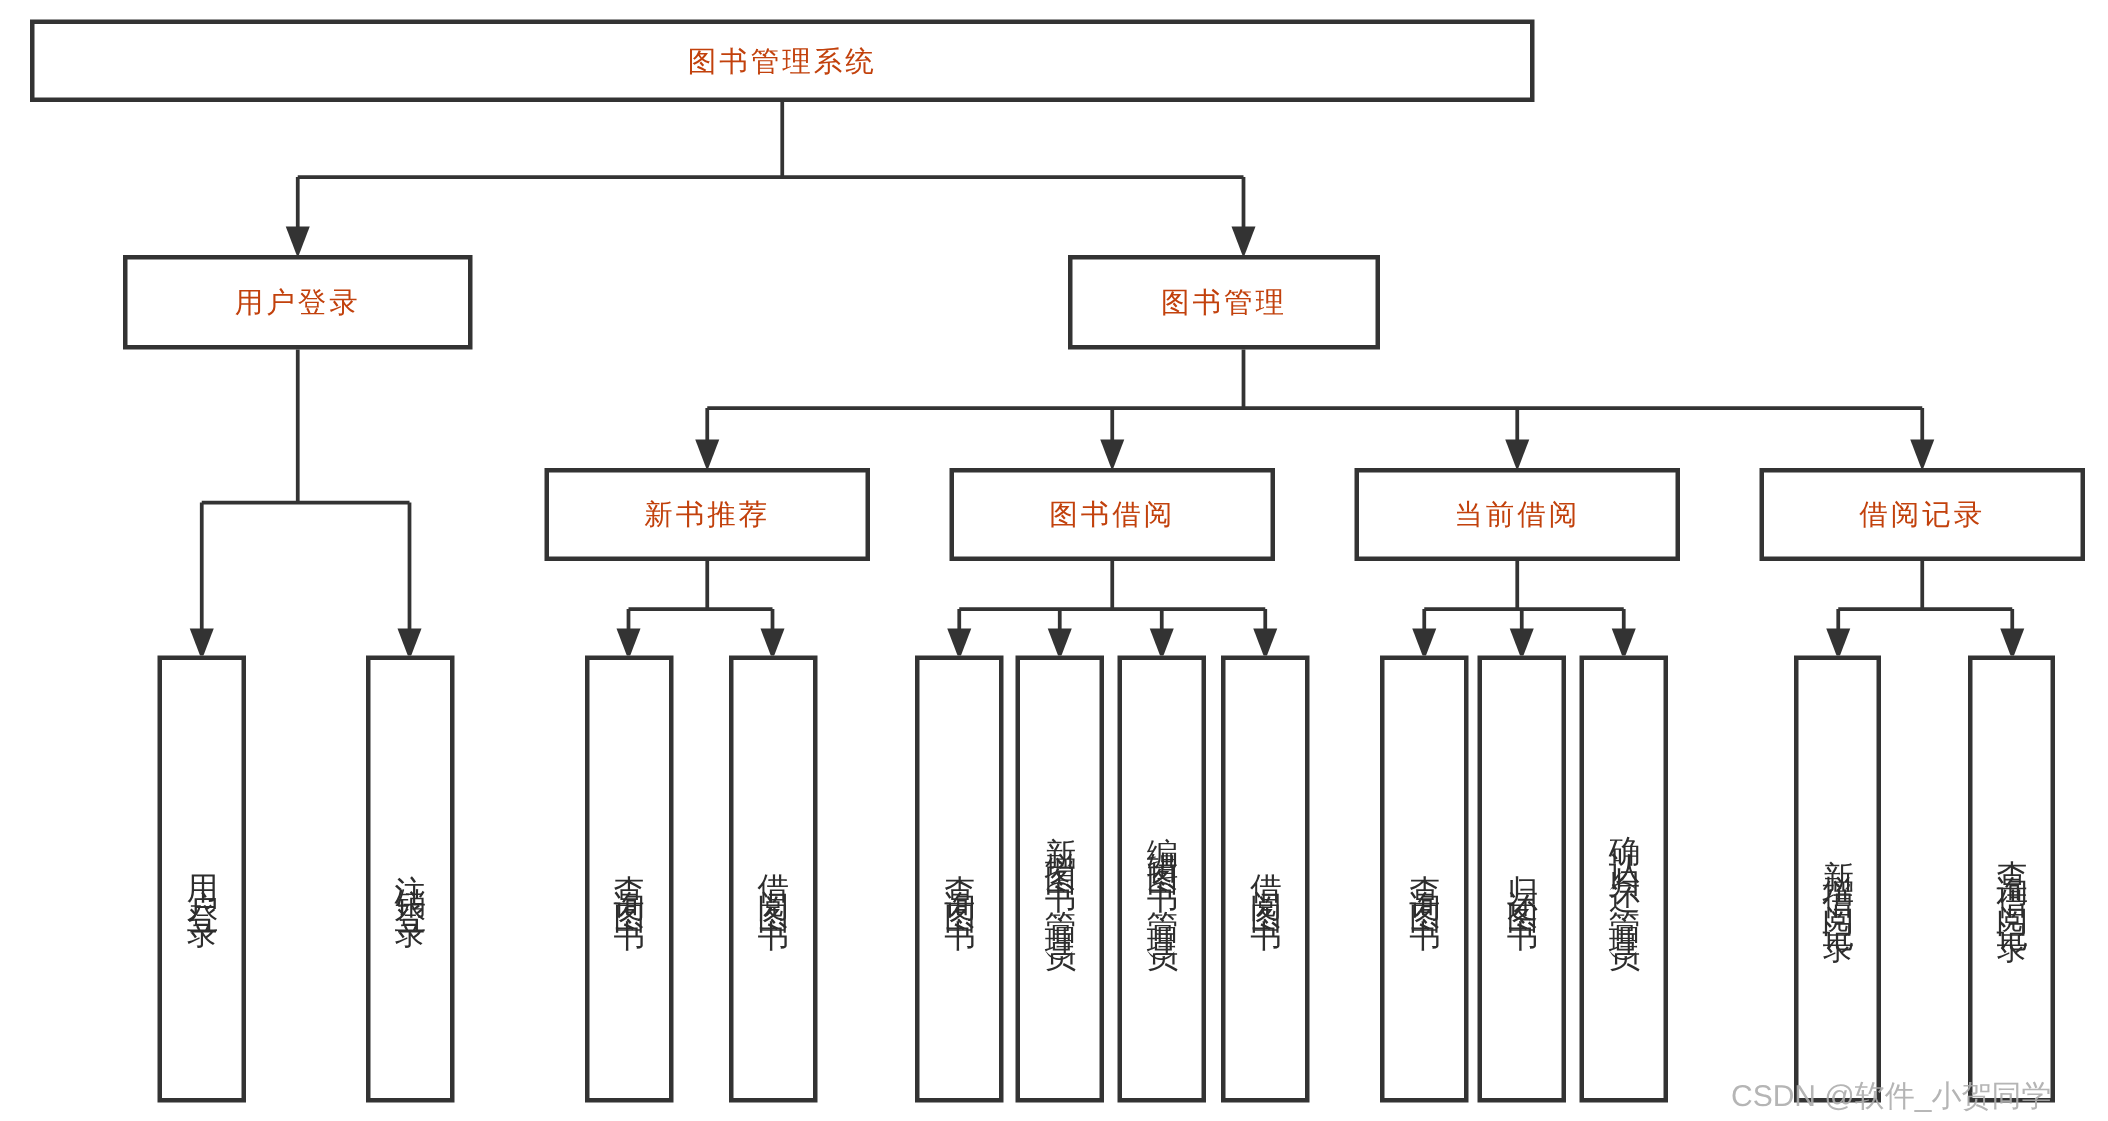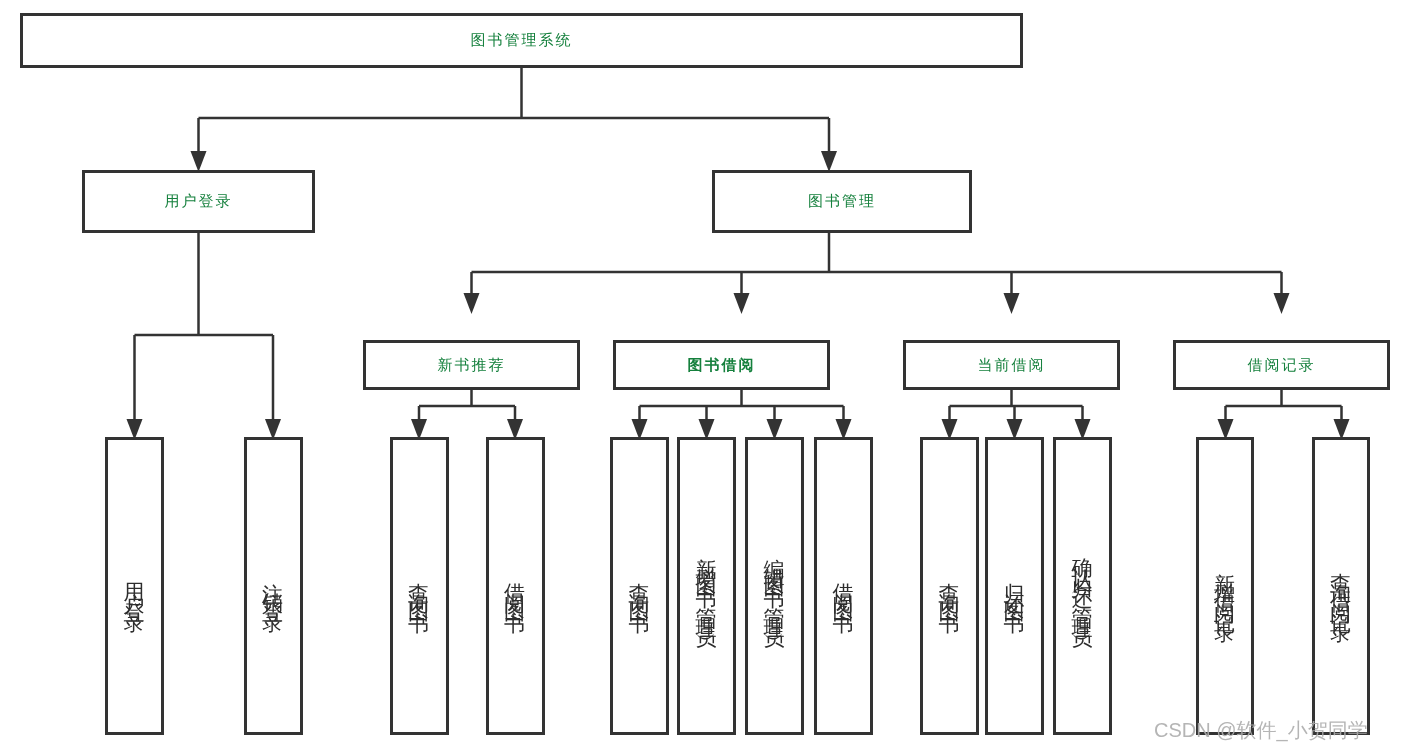--- a/index.html
+++ b/index.html
@@ -20,28 +20,28 @@
     position: absolute;
     box-sizing: border-box;
     background: #ffffff;
     border: 3px solid #333333;
     display: flex;
     align-items: center;
     justify-content: center;
     color: #2d2d2d;
   }
   .h-label {
-    font-size: 15px;
+    font-size: 19px;
     letter-spacing: 2px;
-    color: #15803d;
+    color: #c2410c;
     white-space: nowrap;
   }
   .node.root  { left: 20px;  top: 13px;  width: 1003px; height: 55px; }
   .node.lvl2  { top: 170px; height: 63px; }
-  .node.lvl3  { top: 312px; height: 50px; margin-top: 28px; }
+  .node.lvl3  { top: 312px; height: 62px; }
   .node.leaf  { top: 437px; height: 298px; width: 59px; }
   .v-label {
     writing-mode: vertical-rl;
     font-size: 21px;
     letter-spacing: 10px;
     color: #2d2d2d;
     line-height: 1;
   }
   #watermark {
     position: absolute;
@@ -94,28 +94,28 @@
     </g>
   </svg>
 
   <div class="node root">
     <span class="h-label">图书管理系统</span>
   </div>
 
   <div class="node lvl2" style="left:82px; width:233px;">
     <span class="h-label">用户登录</span>
   </div>
-  <div class="node lvl2" style="left:712px; width:260px;">
+  <div class="node lvl2" style="left:712px; width:208px;">
     <span class="h-label">图书管理</span>
   </div>
 
   <div class="node lvl3" style="left:363px; width:217px;">
     <span class="h-label">新书推荐</span>
   </div>
-  <div class="node lvl3" style="left:613px; width:217px;font-weight:bold;">
+  <div class="node lvl3" style="left:633px; width:217px;">
     <span class="h-label">图书借阅</span>
   </div>
   <div class="node lvl3" style="left:903px; width:217px;text-align:center;">
     <span class="h-label">当前借阅</span>
   </div>
   <div class="node lvl3" style="left:1173px; width:217px;">
     <span class="h-label">借阅记录</span>
   </div>
 
   <div class="node leaf" style="left:105px;">

